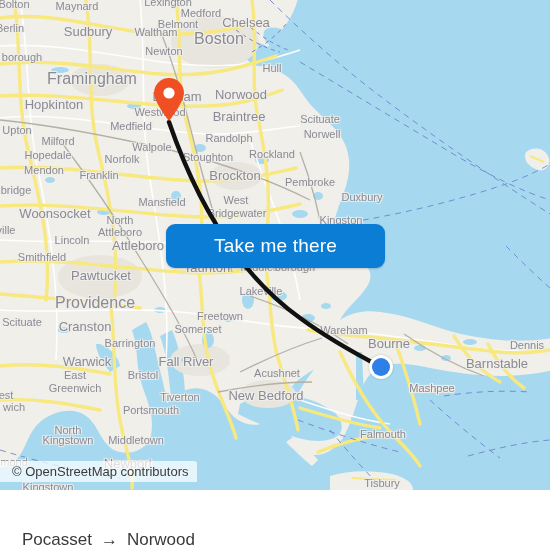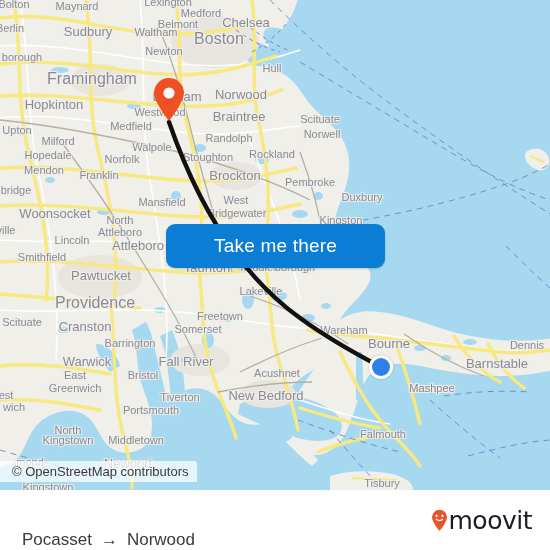--- a/index.html
+++ b/index.html
@@ -360,21 +360,21 @@
         <div class="label sz-m" style="left: 180px; top: 397px;">Tiverton</div>
         <div class="label sz-m" style="left: 432px; top: 388px;">Mashpee</div>
         <div class="label sz-m" style="left: 6px; top: 395px;">est</div>
         <div class="label sz-m" style="left: 14px; top: 407px;">wich</div>
         <div class="label sz-m" style="left: 151px; top: 410px;">Portsmouth</div>
         <div class="label sz-m" style="left: 432px; top: 388px;">Mashpee</div>
         <div class="label sz-m" style="left: 68px; top: 430px;">North</div>
         <div class="label sz-m" style="left: 68px; top: 440px;">Kingstown</div>
         <div class="label sz-m" style="left: 136px; top: 440px;">Middletown</div>
         <div class="label sz-m" style="left: 383px; top: 434px;">Falmouth</div>
-        <div class="label sz-m" style="left: 14px; top: 462px; margin-left: 16px;">mond</div>
+        <div class="label sz-m" style="left: 14px; top: 462px;">mond</div>
         <div class="label sz-l" style="left: 128px; top: 463px;">Newport</div>
         <div class="label sz-m" style="left: 48px; top: 487px;">Kingstown</div>
         <div class="label sz-m" style="left: 382px; top: 483px;">Tisbury</div>
       </div>
 
     <svg class="overlay" viewBox="0 0 550 490">
       <path d="M 169,122 C 196,200 236,272 300,318 C 330,340 360,356 381,367" fill="none" stroke="#111111" stroke-width="4.4" stroke-linecap="round"></path>
     </svg>
 
     <div class="pin" style="left:169px;top:122px;">
@@ -392,23 +392,14 @@
 
     <div class="attrib">© OpenStreetMap contributors</div>
   </div>
 
   <div class="footer">
     <div class="route-title">
       <span>Pocasset</span>
       <span class="arrow">→</span>
       <span>Norwood</span>
     </div>
-    <div class="brand">
-      <svg class="brand-pin" viewBox="0 0 17 22">
-        <path d="M8.5 21.5 C8.5 21.5 1 12.6 1 7.8 A7.5 7.5 0 0 1 16 7.8 C16 12.6 8.5 21.5 8.5 21.5 Z" fill="#e8542a"></path>
-        <circle cx="5.6" cy="6.4" r="1.15" fill="#ffffff"></circle>
-        <circle cx="11.4" cy="6.4" r="1.15" fill="#ffffff"></circle>
-        <path d="M5.3 9.7 C6.6 11.5 10.4 11.5 11.7 9.7" stroke="#ffffff" stroke-width="1.3" fill="none" stroke-linecap="round"></path>
-      </svg>
-      <span class="brand-word">moovit</span>
-    </div>
   </div>
 </div>
 
 </body></html>

